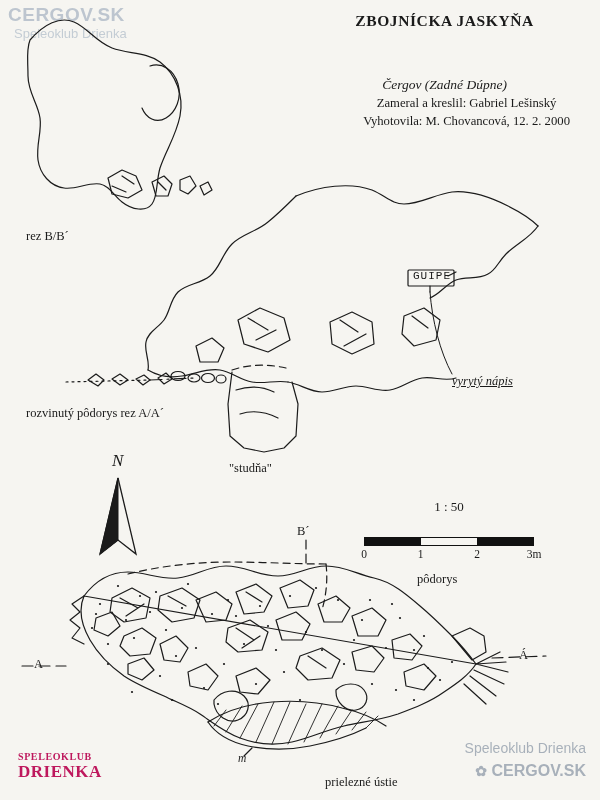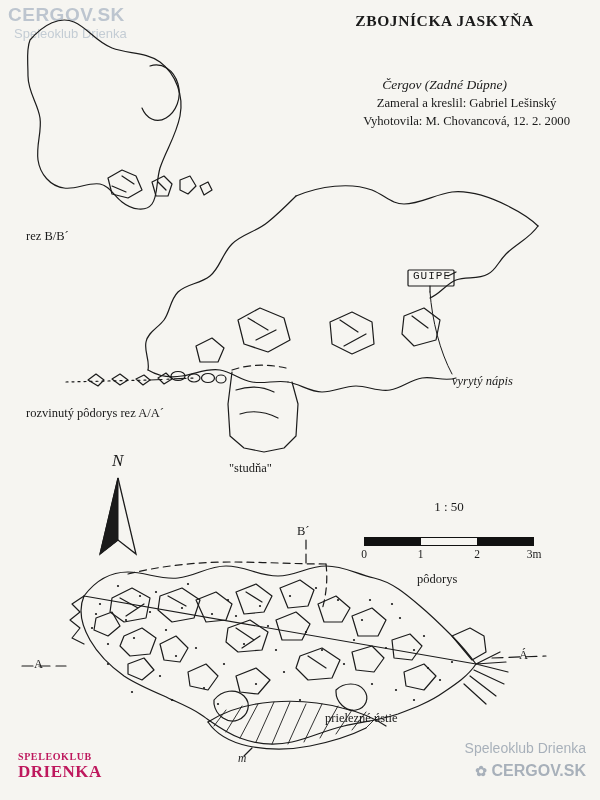--- a/index.html
+++ b/index.html
@@ -373,27 +373,27 @@
       <path d="M22 0 L 22 62 L 4 76 Z" fill="#1b1b1b" stroke="#1b1b1b" stroke-width="1"></path>
     </g>
   </svg>
 
   <div class="lbl" style="left:26px; top:229px;">rez B/B´</div>
 
   <div class="lbl" style="left:26px; top:406px;">rozvinutý pôdorys rez A/A´</div>
 
   <div class="lbl" style="left:229px; top:461px;">"studňa"</div>
 
-  <div class="lbl lbl-it" style="left:452px; top:374px;">vyrytý nápis</div>
+  <div class="lbl lbl-it" style="left:452px; top:374px;text-decoration:underline;">vyrytý nápis</div>
 
   <div class="lbl" style="left:413px; top:270px; font-size:11px; letter-spacing:1px; font-family:'Liberation Mono', monospace;">GUIPE</div>
 
   <div class="lbl" style="left:417px; top:572px;">pôdorys</div>
 
-  <div class="lbl" style="left:325px; top:711px;">prielezné ústie</div>
+  <div class="lbl" style="left:325px; top:775px;">prielezné ústie</div>
 
   <div class="lbl" style="left:34px; top:657px;">A</div>
 
   <div class="lbl" style="left:519px; top:648px;">Á</div>
 
   <div class="lbl" style="left:297px; top:524px;">B´</div>
 
   <div class="lbl lbl-sm" style="left:238px; top:752px; font-style:italic;">m</div>
 
   <div class="north">

